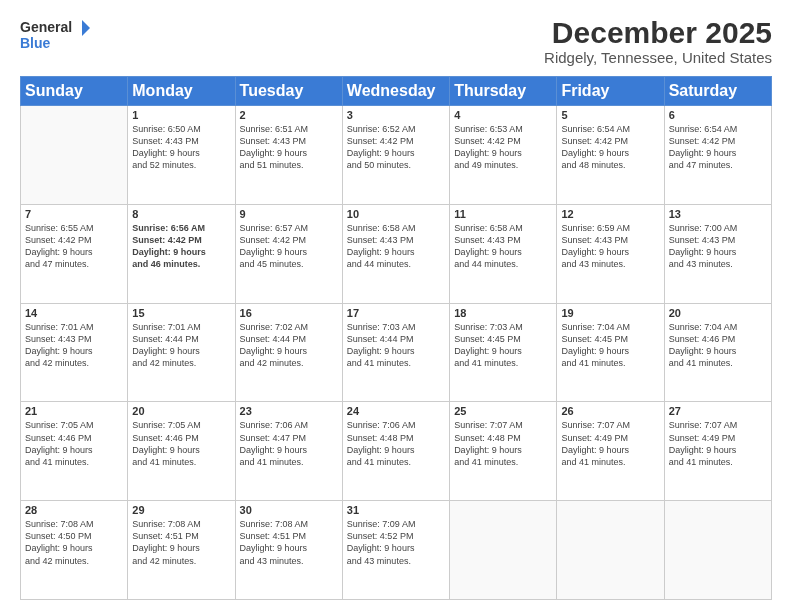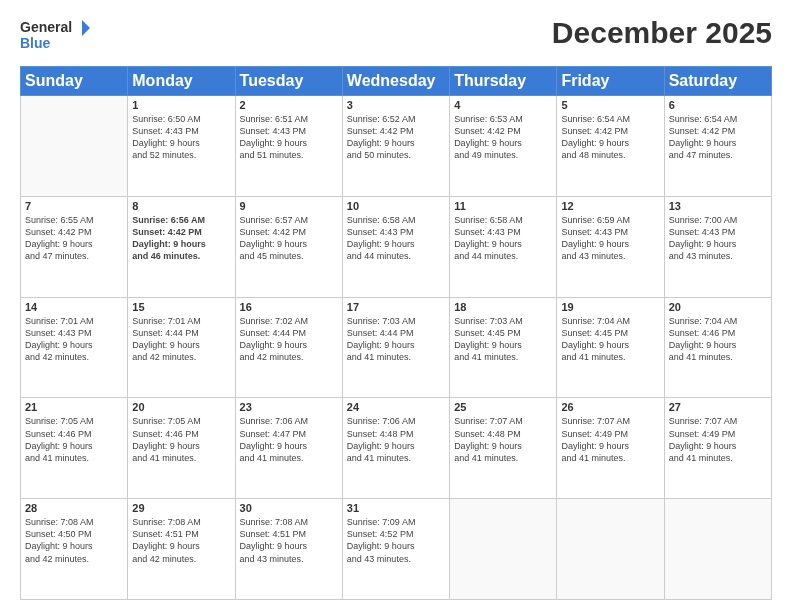--- a/index.html
+++ b/index.html
@@ -87,20 +87,21 @@
   <div class="header">
     <div class="logo">
     <svg width="70" height="40" viewBox="0 0 70 40">
       <text x="0" y="16" font-size="14" font-weight="bold" fill="#333" font-family="Arial">General</text>
       <text x="0" y="32" font-size="14" font-weight="bold" fill="#3a7bd5" font-family="Arial">Blue</text>
       <polygon points="62,4 70,12 62,20" fill="#3a7bd5"></polygon>
     </svg>
   </div>
     <div class="title-block">
       <div class="month-title">December 2025</div>
+      <div class="location">Ridgely, Tennessee, United States</div>
     </div>
   </div>
 
   <table class="calendar">
     <thead>
       <tr>
         <th>Sunday</th>
         <th>Monday</th>
         <th>Tuesday</th>
         <th>Wednesday</th>

